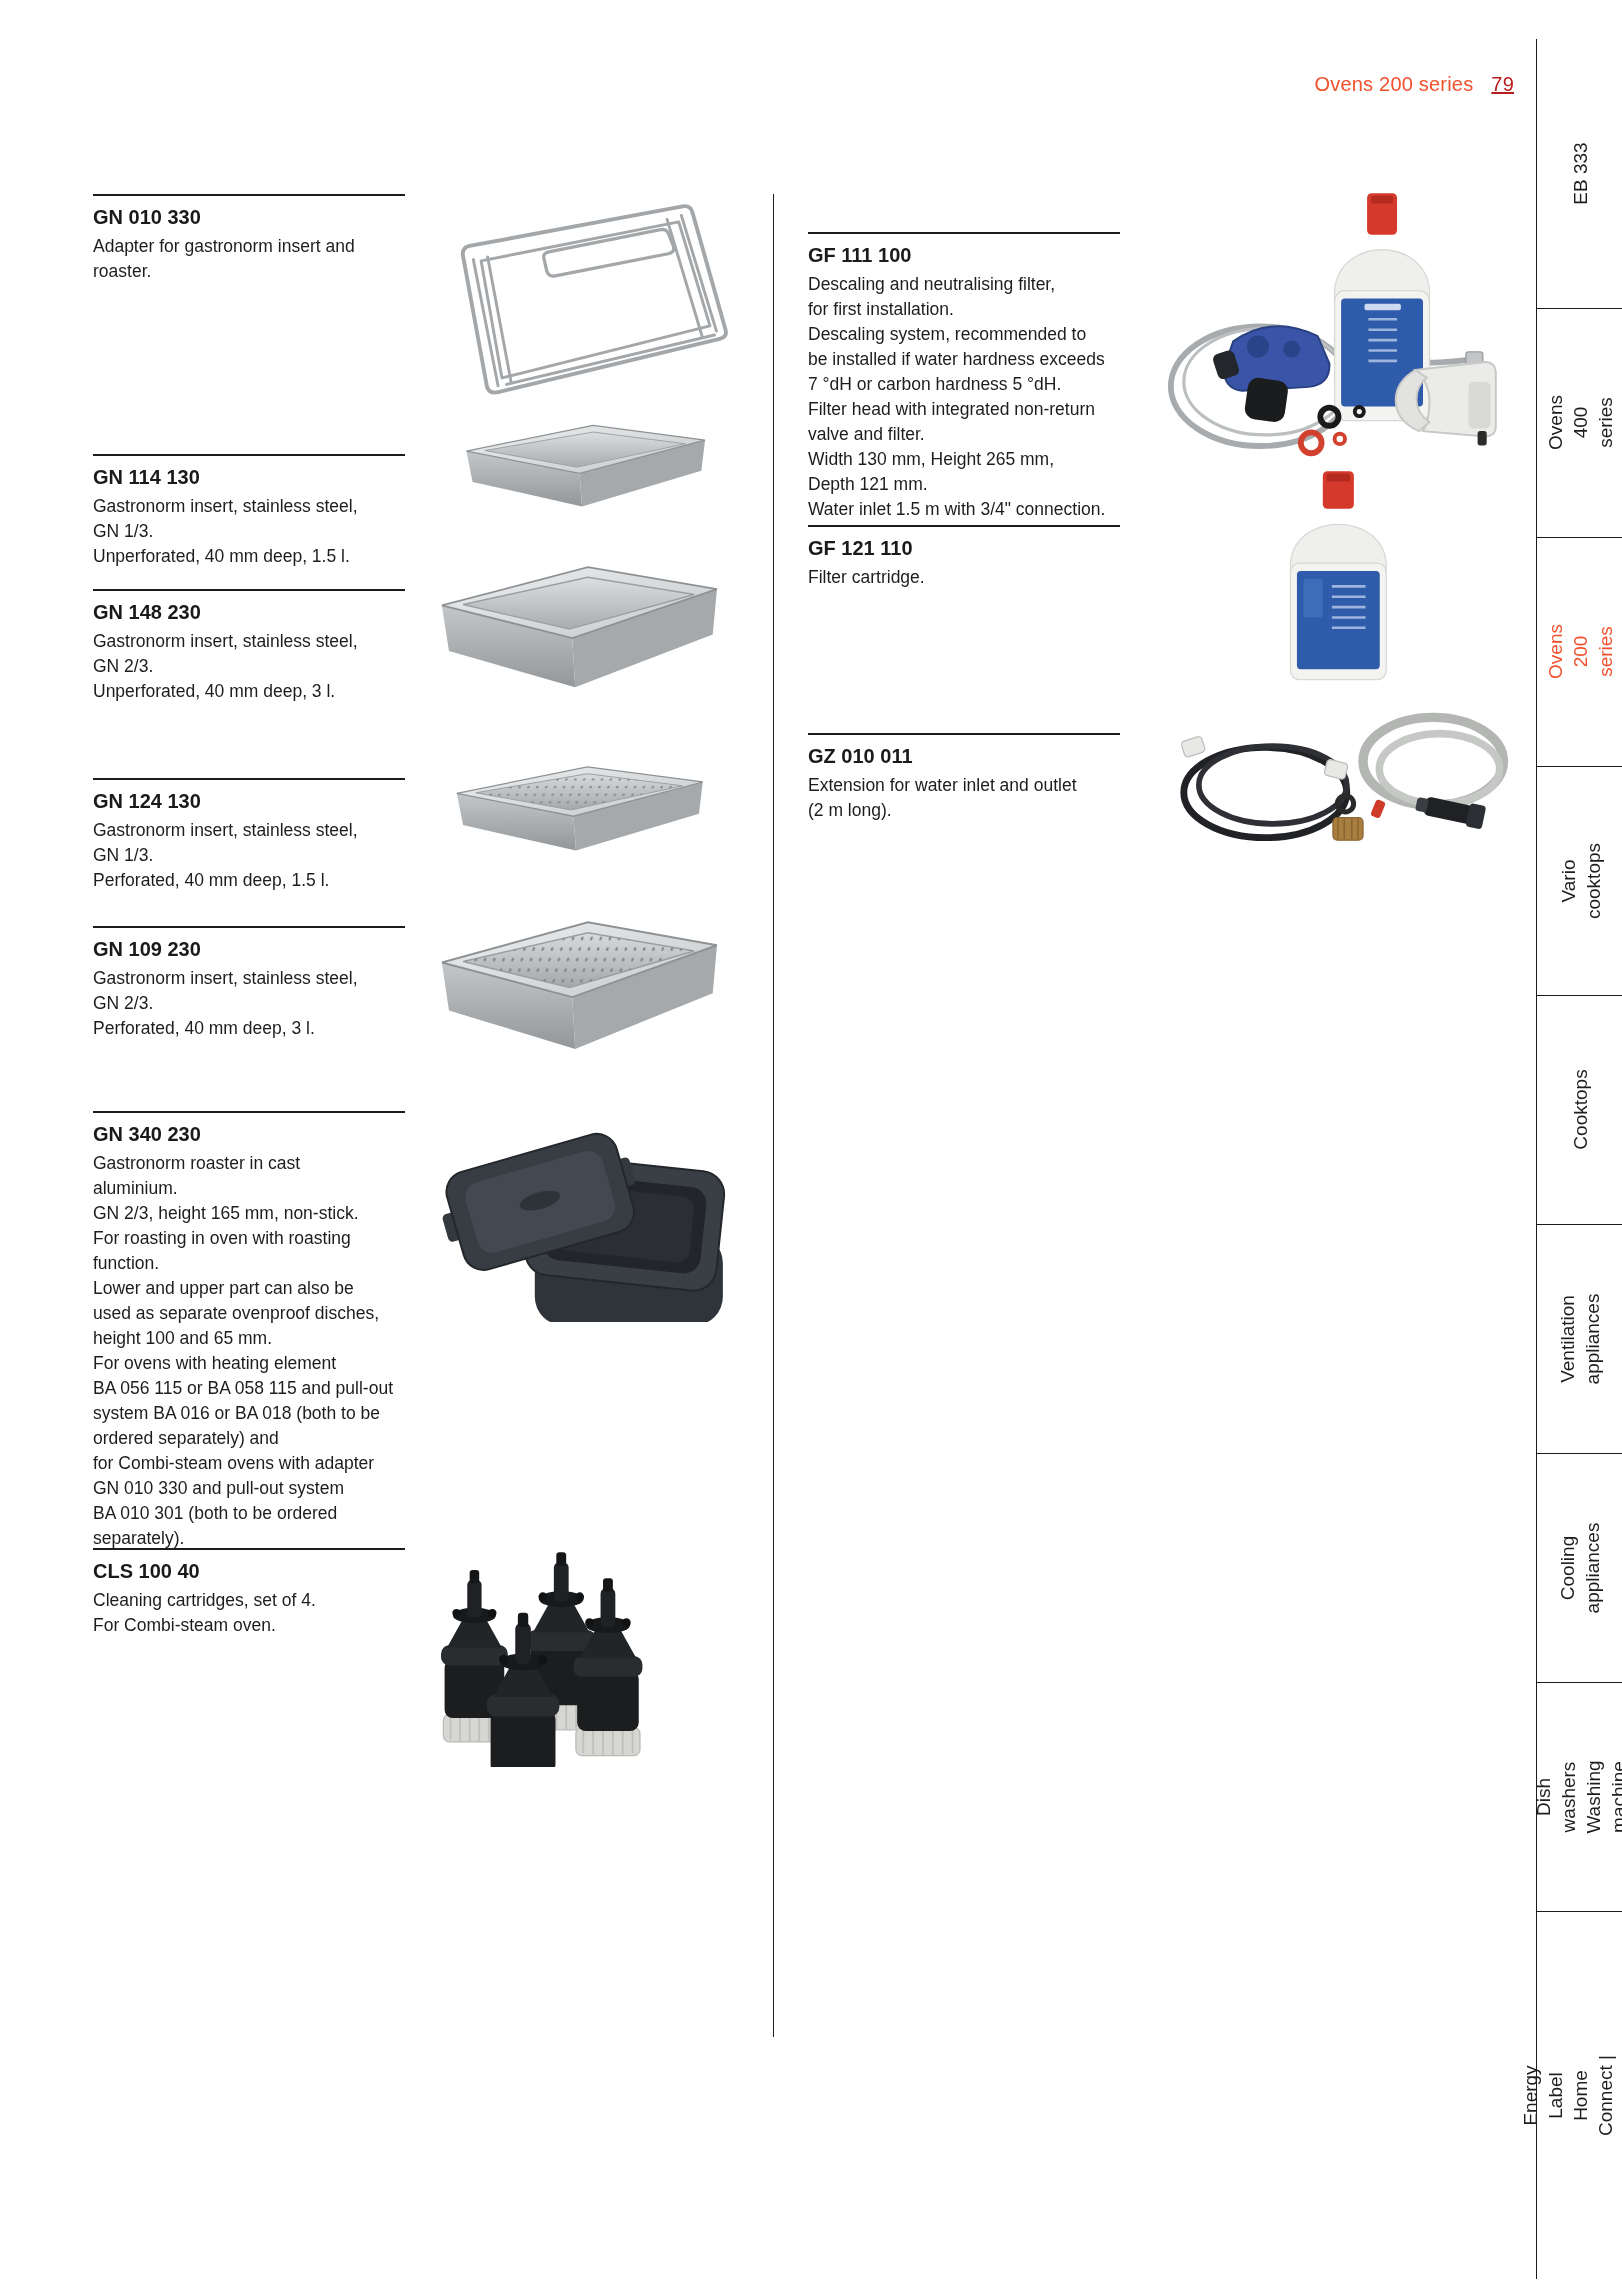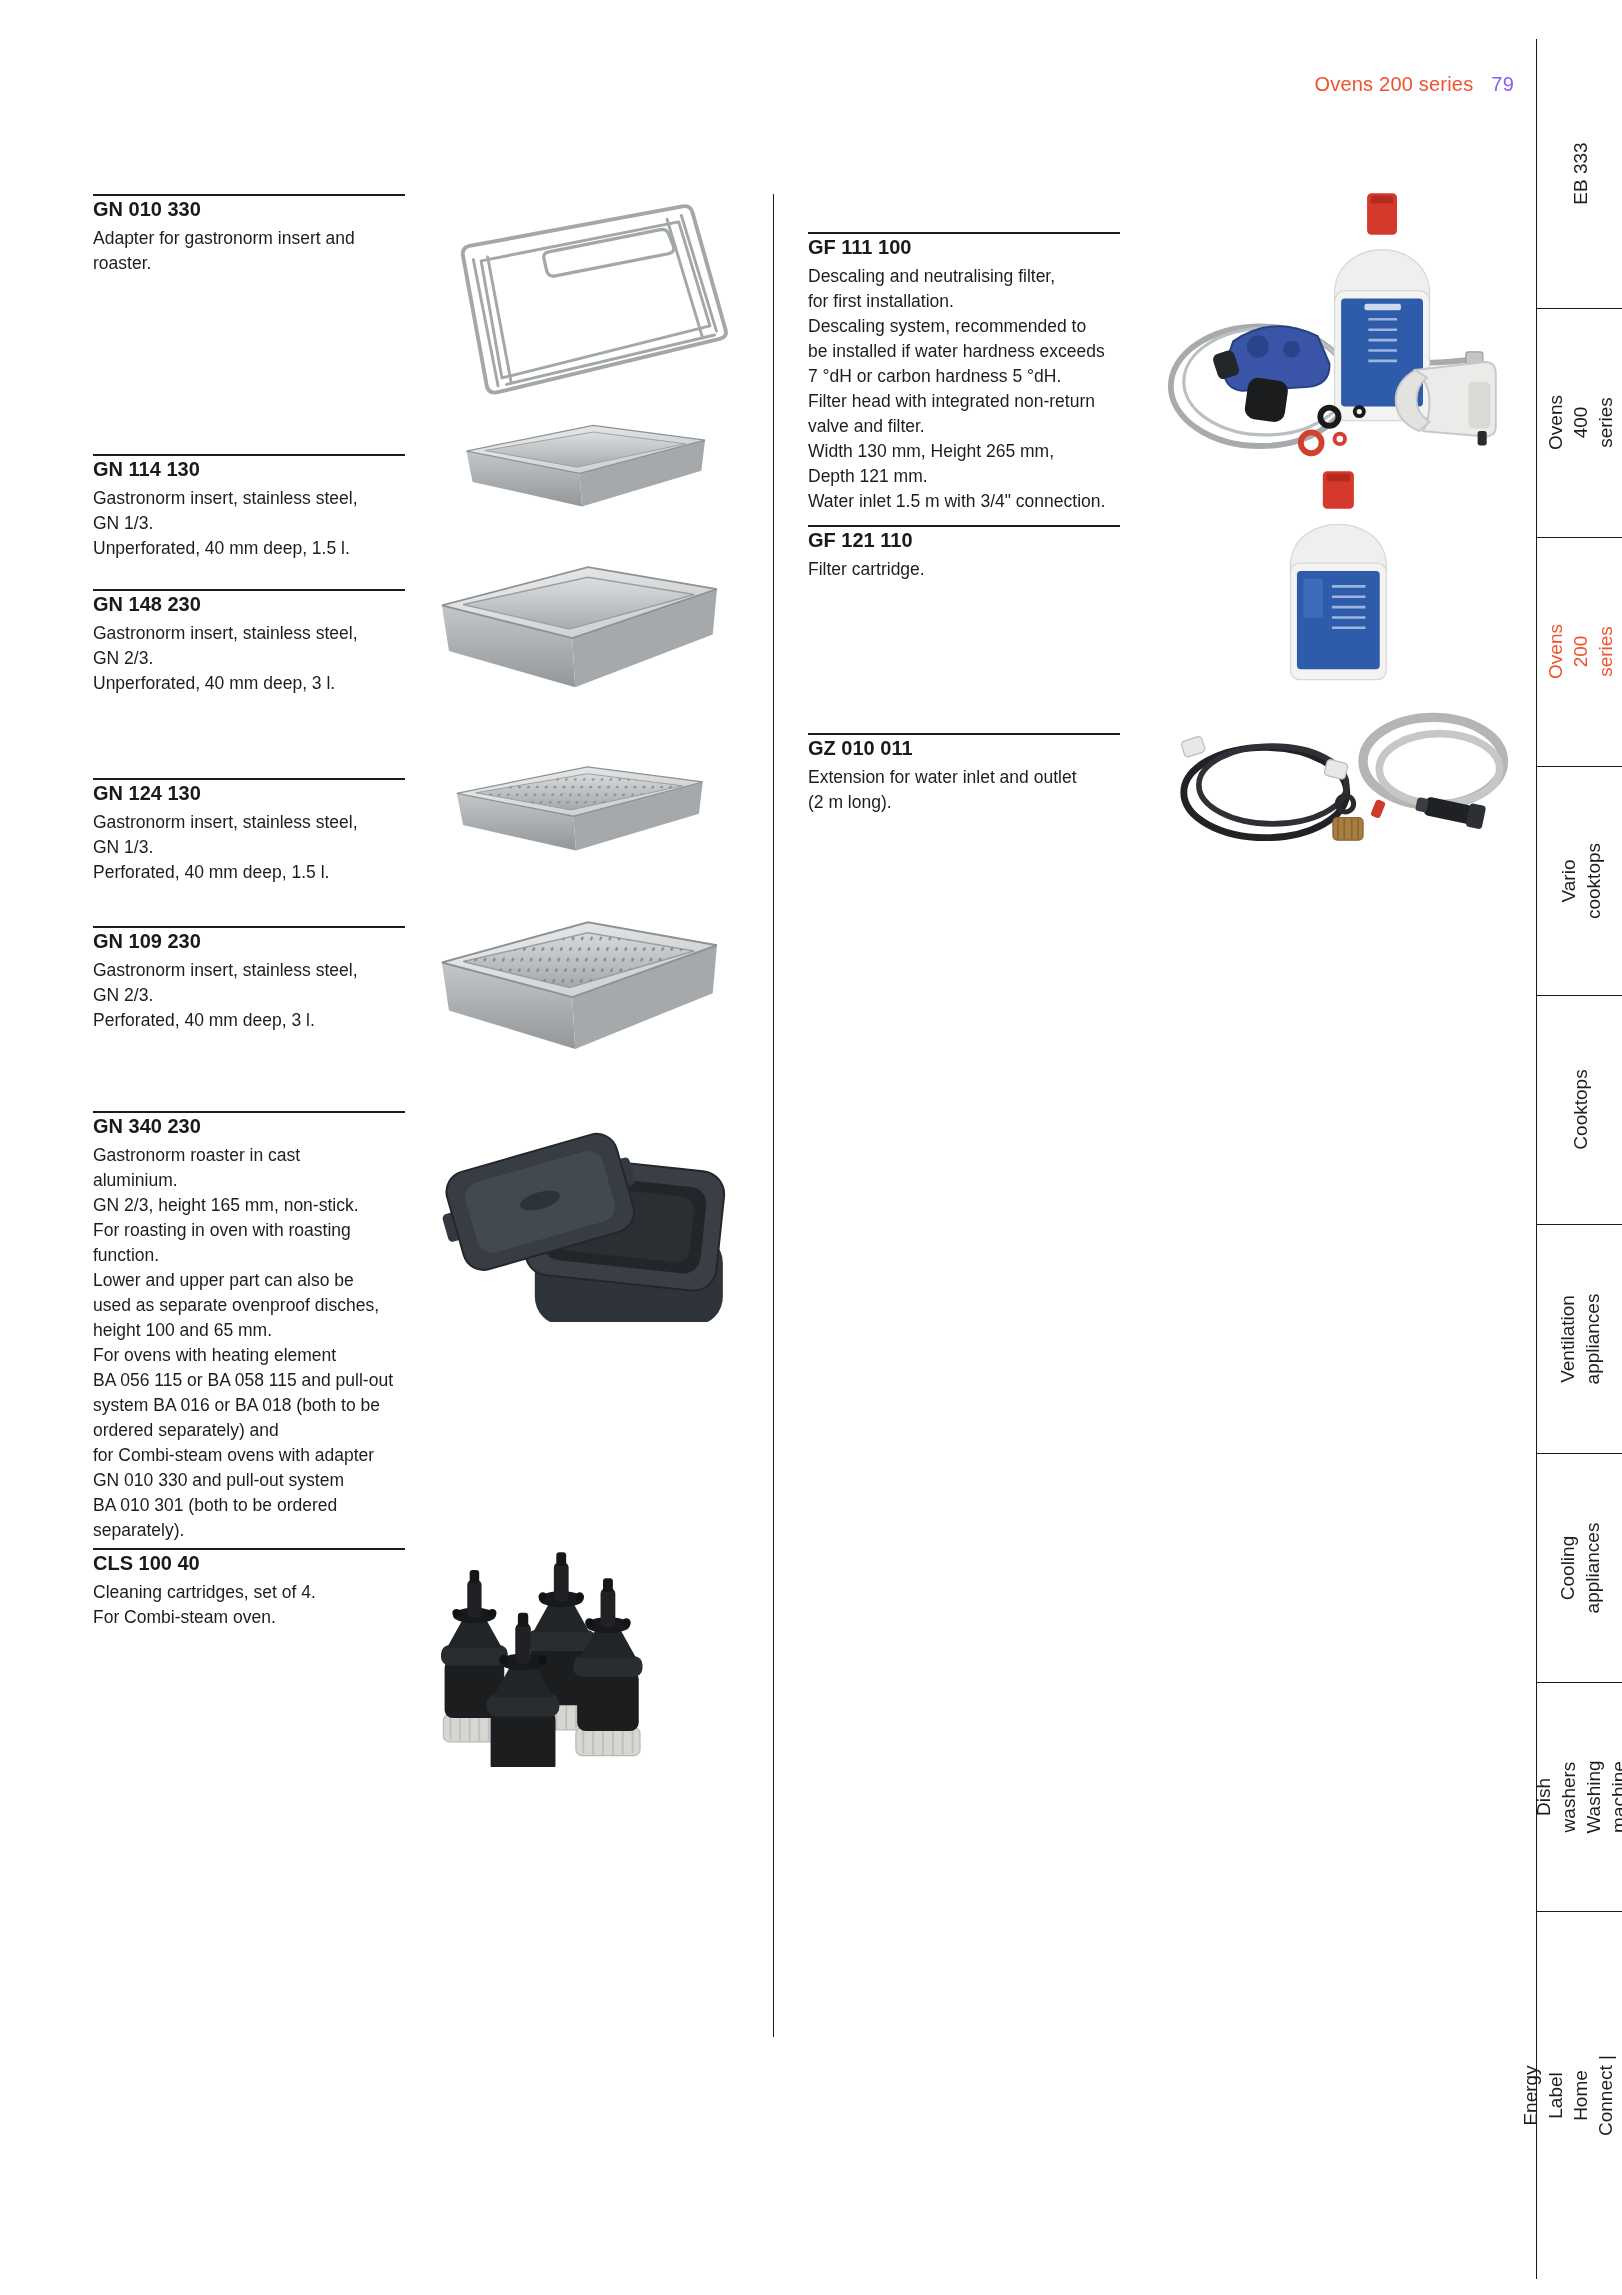--- a/index.html
+++ b/index.html
@@ -3,24 +3,24 @@
 <meta charset="utf-8">
 <style>
   html,body{margin:0;padding:0;background:#ffffff;}
   body{width:1623px;height:2295px;position:relative;overflow:hidden;
        font-family:"Liberation Sans", sans-serif;color:#1d1d1b;}
 
   
   .page-header{position:absolute;top:73px;right:109px;display:flex;gap:18px;
                font-size:20px;letter-spacing:0.2px;align-items:baseline;}
   .page-header .section{color:#f2512e;}
-  .page-header .pagenum{color:#8b5cf6;}
-
-  
-  .prod{position:absolute;width:338px;border-top:1.9px solid #1c1c1a;padding-top:4px;}
+  .page-header .pagenum{color:#b91c1c;text-decoration:underline;}
+
+  
+  .prod{position:absolute;width:338px;border-top:1.9px solid #1c1c1a;padding-top:12px;}
   .prod.colL{left:93px;}
   .prod.colR{left:808px;margin-top:38px;}
   .prod h3{margin:0 0 5.2px 0;font-size:20px;font-weight:bold;color:#1a1a18;}
   .prod p{margin:0;font-size:17.5px;line-height:25px;white-space:pre-line;color:#1d1d1b;}
 
   
   .prod{border-top:none;}
   .prod::before{content:"";position:absolute;top:0;left:0;width:312px;height:1.9px;background:#1c1c1a;}
 
   

